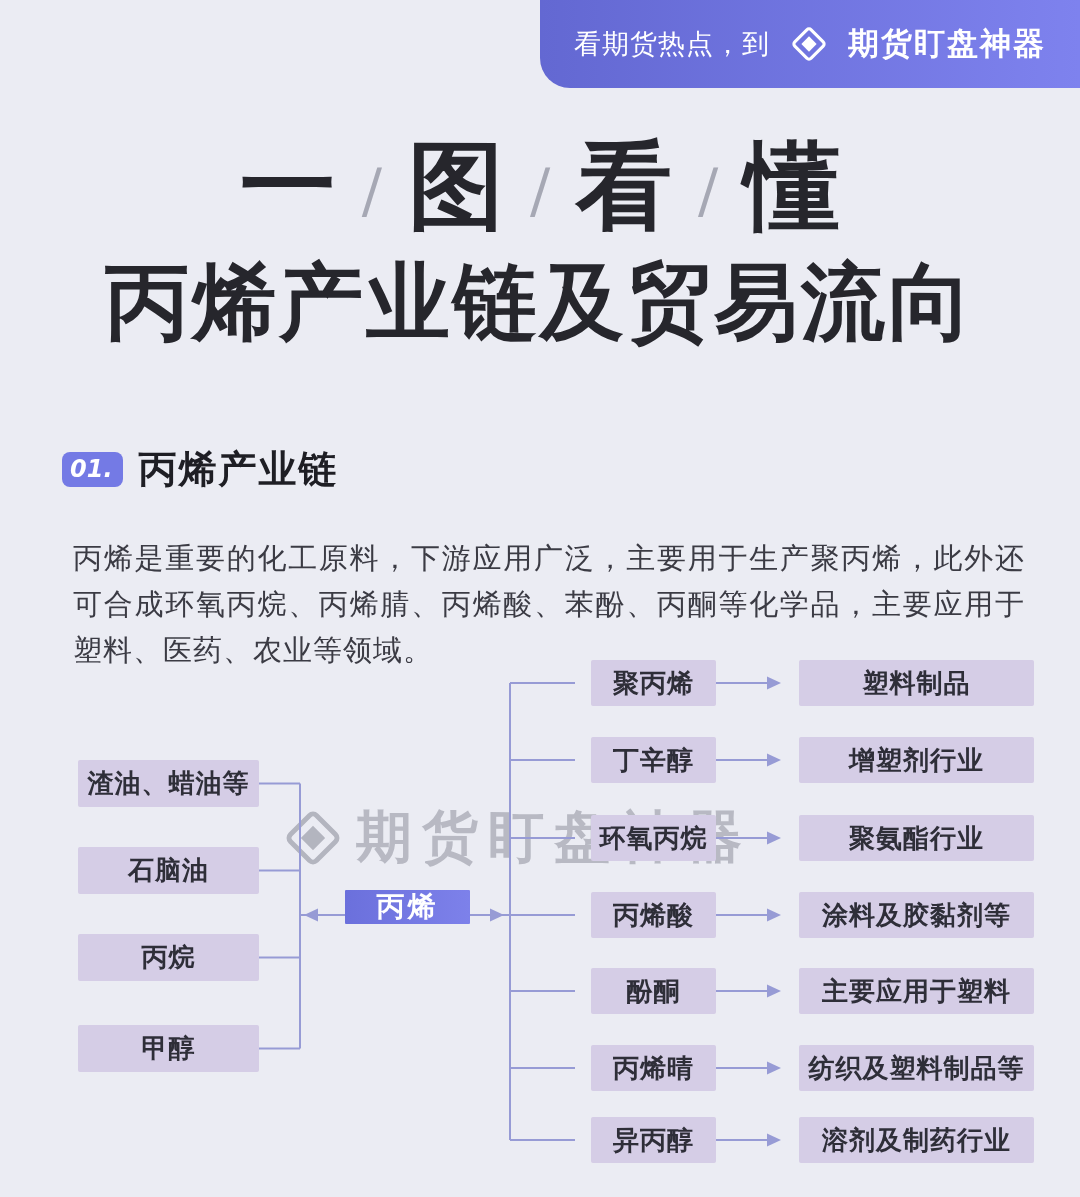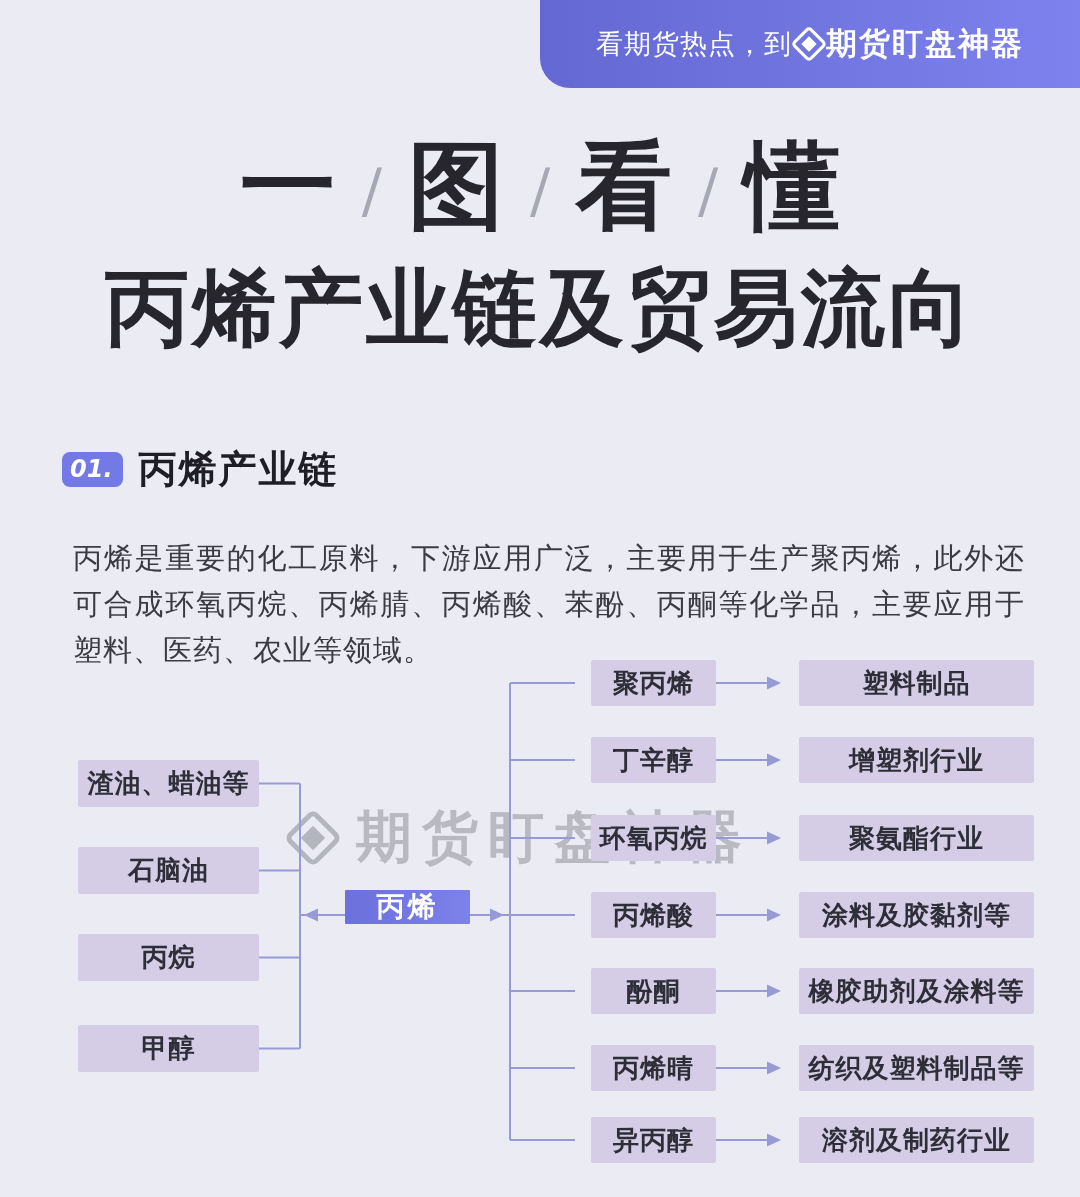--- a/index.html
+++ b/index.html
@@ -6,38 +6,38 @@
   .page{
     position:relative; width:1080px; height:1197px; overflow:hidden;
     background:#ebecf3;
     font-family:"DejaVu Sans","Liberation Sans",sans-serif;
   }
   
   .banner{
     position:absolute; top:0; right:0; width:540px; height:88px;
     background:linear-gradient(90deg,#6368d2,#7e82ee);
     border-radius:0 0 0 30px;
-    display:flex; align-items:center; justify-content:center; gap:0;
+    display:flex; align-items:center; justify-content:center; gap:22px;
     color:#fff;
   }
   .banner-prefix{font-size:27px; letter-spacing:1px;}
   .banner-brand{font-size:31px; font-weight:bold; letter-spacing:2px;}
   .banner-logo{display:flex; align-items:center;}
   
   .title-row{
     position:absolute; top:138px; left:0; width:100%;
     display:flex; align-items:center; justify-content:center; gap:26px;
     font-family:"DejaVu Serif","Liberation Serif",serif;
   }
   .tchar{font-size:96px; font-weight:700; color:#26262c; line-height:1;}
   .tslash{font-size:60px; color:#a6a8b4; font-weight:300; line-height:1; transform:translateY(4px);}
   .main-title{
     position:absolute; top:256px; left:0; width:100%; margin:0;
     text-align:center;
-    font-family:Liberation Sans, sans-serif;
+    font-family:Liberation Mono, monospace;
     font-size:84px; font-weight:900; letter-spacing:3px; color:#26262c; line-height:1.25;
   }
   
   .section-head{
     position:absolute; top:444px; left:62px;
     display:flex; align-items:center; gap:16px;
   }
   .badge{
     display:inline-block; background:#747ae5; color:#fff;
     font-size:24px; font-weight:bold; font-style:italic;
@@ -193,18 +193,18 @@
     <div class="nbox prod" style="top:815px">环氧丙烷</div>
     <div class="nbox prod" style="top:892px">丙烯酸</div>
     <div class="nbox prod" style="top:968px">酚酮</div>
     <div class="nbox prod" style="top:1045px">丙烯晴</div>
     <div class="nbox prod" style="top:1117px">异丙醇</div>
 
     <div class="nbox appl" style="top:660px">塑料制品</div>
     <div class="nbox appl" style="top:737px">增塑剂行业</div>
     <div class="nbox appl" style="top:815px">聚氨酯行业</div>
     <div class="nbox appl" style="top:892px">涂料及胶黏剂等</div>
-    <div class="nbox appl" style="top:968px">橡胶助剂及涂料等</div>
+    <div class="nbox appl" style="top:968px">主要应用于塑料</div>
     <div class="nbox appl" style="top:1045px">纺织及塑料制品等</div>
     <div class="nbox appl" style="top:1117px">溶剂及制药行业</div>
 
   </div>
 </div>
 
 </body></html>

